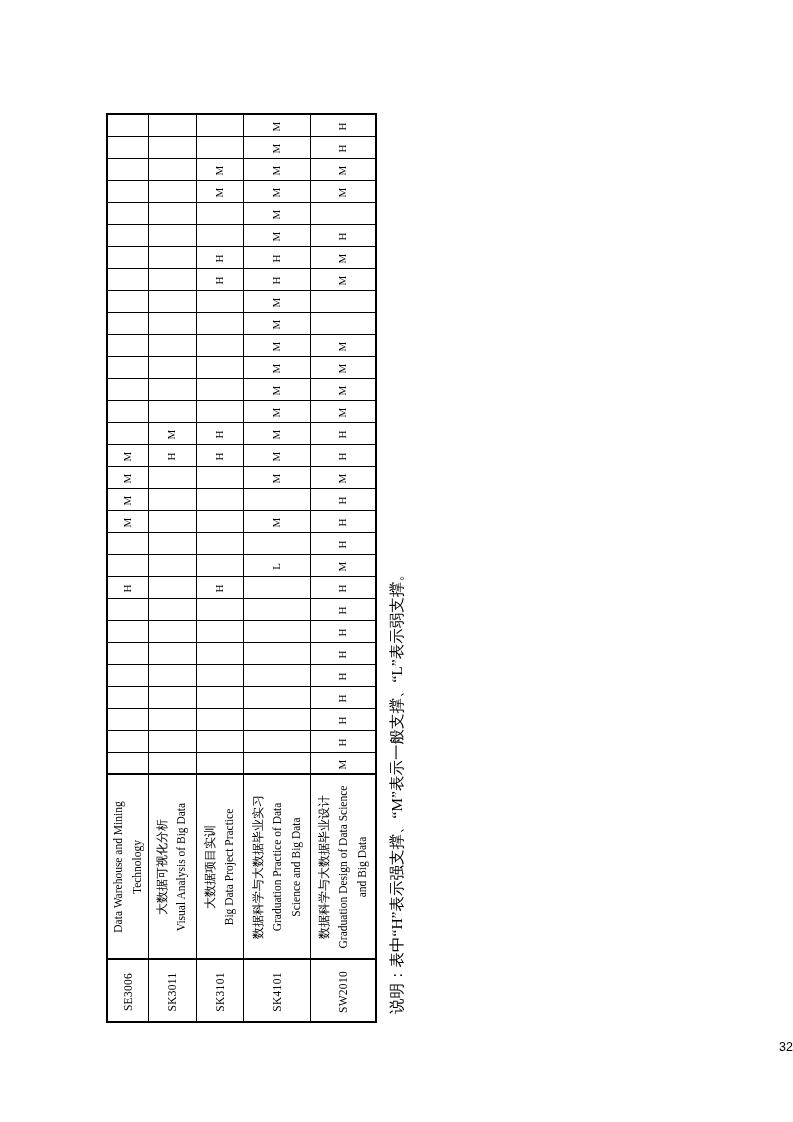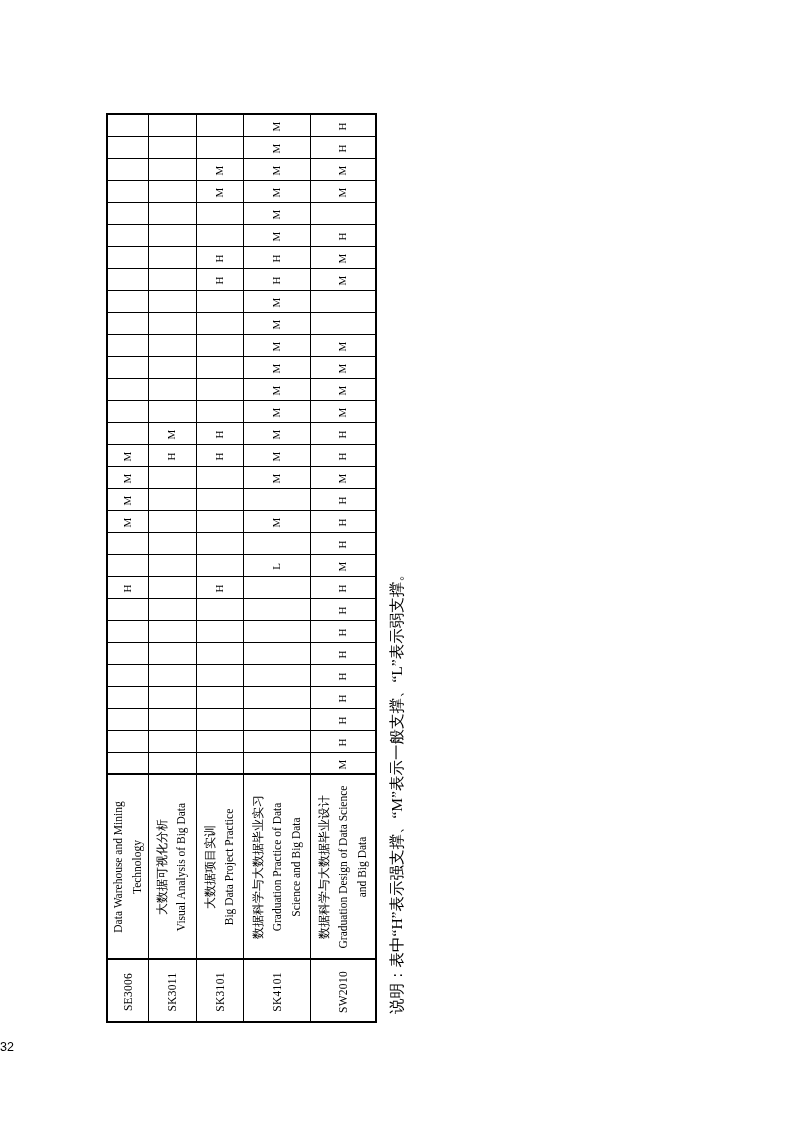--- a/index.html
+++ b/index.html
@@ -36,21 +36,21 @@
     display:inline-block; transform:rotate(-90deg);
     white-space:nowrap; font-size:11.5px; letter-spacing:0.3px;
   }
   .note {
     position:absolute; left:386px; top:1014px;
     transform-origin:0 0; transform:rotate(-90deg);
     white-space:nowrap; font-size:15.5px; line-height:21px;
   }
   .pagenum {
     position:absolute; left:0; top:1040px; width:793px;
-    text-align:left; font-size:12.5px;
+    text-align:right; font-size:12.5px;
     font-family:"Liberation Sans", sans-serif;
   }
 </style>
 </head>
 <body>
 
 <div class="page">
 
   <table class="matrix">
     <colgroup>

